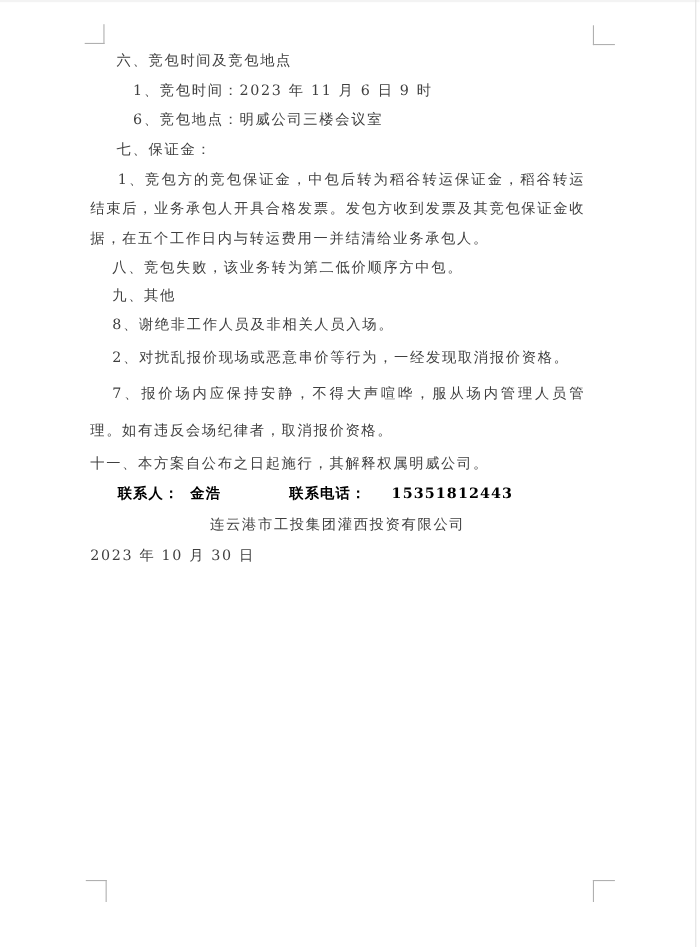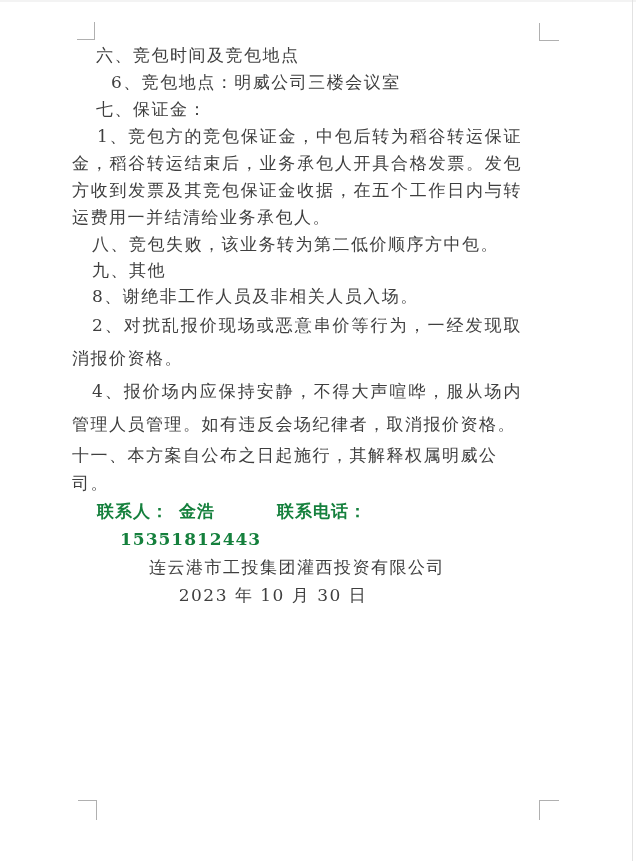--- a/index.html
+++ b/index.html
@@ -24,69 +24,70 @@
     background: #e2e2e2;
   }
   
   .mark { position: absolute; width: 17px; height: 17px; }
   .mark-tl { left: 77px; top: 22px; border-right: 1px solid #b0b0b0; border-bottom: 1px solid #b0b0b0; }
   .mark-tr { left: 539px; top: 23px; width: 19px; border-left: 1px solid #b0b0b0; border-bottom: 1px solid #b0b0b0; }
   .mark-bl { left: 78px; top: 800px; width: 18px; height: 19px; border-right: 1px solid #b0b0b0; border-top: 1px solid #b0b0b0; }
   .mark-br { left: 539px; top: 800px; width: 19px; height: 19px; border-left: 1px solid #b0b0b0; border-top: 1px solid #b0b0b0; }
 
   .doc {
-    position: absolute; left: 72px; top: 42px; width: 450px;
-    font-size: 17px; color: #3f3f3f; letter-spacing: 1.5px;
+    position: absolute; left: 82px; top: 42px; width: 450px;
+    font-size: 13px; color: #3f3f3f; letter-spacing: 1.5px;
   }
   .doc p { margin: 0; }
   .ph     { line-height: 27px; text-indent: 24px; }
   .psub   { line-height: 27px; text-indent: 39px; }
   .pbody  { line-height: 27px; text-indent: 25px; text-align: justify; }
   .mt3    { margin-top: 3px; }
   .ph2    { line-height: 26px; text-indent: 20px; }
   .pbody2 { line-height: 33px; text-indent: 20px; text-align: justify; }
   .mtneg  { margin-top: -6px; }
   .mt2    { margin-top: 2px; }
   .pplain { line-height: 28px; margin-top: 35px; }
 
   .contact {
     margin-top: 35px; line-height: 28px;
-    font-weight: bold; color: #15803d; letter-spacing: 1px;
+    font-weight: bold; color: #000000; letter-spacing: 1px;
     padding-left: 25px;
   }
   .contact .name  { margin-left: 10px; }
   .contact .plbl  { margin-left: 62px; }
   .contact .phone { margin-left: 23px; font-family: "DejaVu Serif", "Liberation Serif", serif; }
 
   .company { margin-top: 33px; line-height: 28px; text-align: center; }
-  .datep   { margin-top: 5px;  line-height: 28px; text-align: center; padding-right: 48px; }
+  .datep   { margin-top: 5px;  line-height: 28px; text-align: left; padding-right: 48px; }
 </style>
 </head>
 <body>
 
 <div class="page">
 
   <div class="edge-top"></div>
   <div class="edge-right"></div>
 
   <div class="mark mark-tl"></div>
   <div class="mark mark-tr"></div>
   <div class="mark mark-bl"></div>
   <div class="mark mark-br"></div>
 
   <div class="doc">
     <p class="ph">六、竞包时间及竞包地点</p>
+    <p class="psub">1、竞包时间：2023 年 11 月 6 日 9 时</p>
     <p class="psub">6、竞包地点：明威公司三楼会议室</p>
     <p class="ph">七、保证金：</p>
     <p class="pbody mt3">1、竞包方的竞包保证金，中包后转为稻谷转运保证金，稻谷转运结束后，业务承包人开具合格发票。发包方收到发票及其竞包保证金收据，在五个工作日内与转运费用一并结清给业务承包人。</p>
     <p class="ph2">八、竞包失败，该业务转为第二低价顺序方中包。</p>
     <p class="ph2">九、其他</p>
     <p class="ph2">8、谢绝非工作人员及非相关人员入场。</p>
     <p class="pbody2 mtneg">2、对扰乱报价现场或恶意串价等行为，一经发现取消报价资格。</p>
-    <p class="pbody2 mt2">4、报价场内应保持安静，不得大声喧哗，服从场内管理人员管理。如有违反会场纪律者，取消报价资格。</p>
+    <p class="pbody2 mt2">7、报价场内应保持安静，不得大声喧哗，服从场内管理人员管理。如有违反会场纪律者，取消报价资格。</p>
     <p class="pplain">十一、本方案自公布之日起施行，其解释权属明威公司。</p>
 
     <p class="contact">
       <span>联系人：</span><span class="name">金浩</span><span class="plbl">联系电话：</span><span class="phone">15351812443</span>
     </p>
 
     <p class="company">连云港市工投集团灌西投资有限公司</p>
     <p class="datep">2023 年 10 月 30 日</p>
   </div>
 

